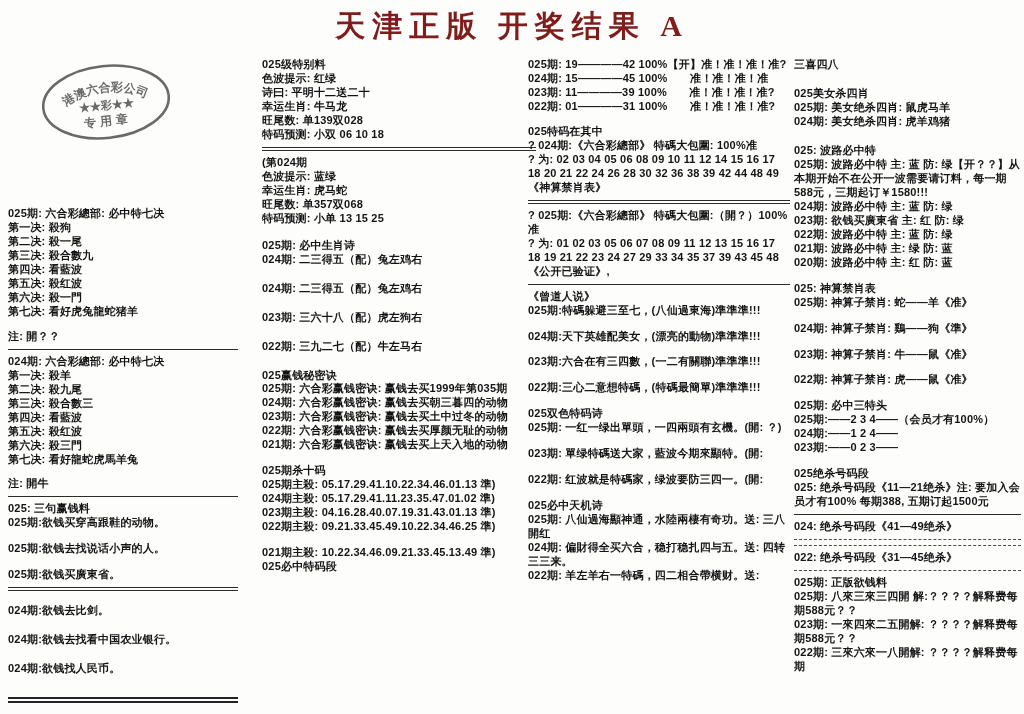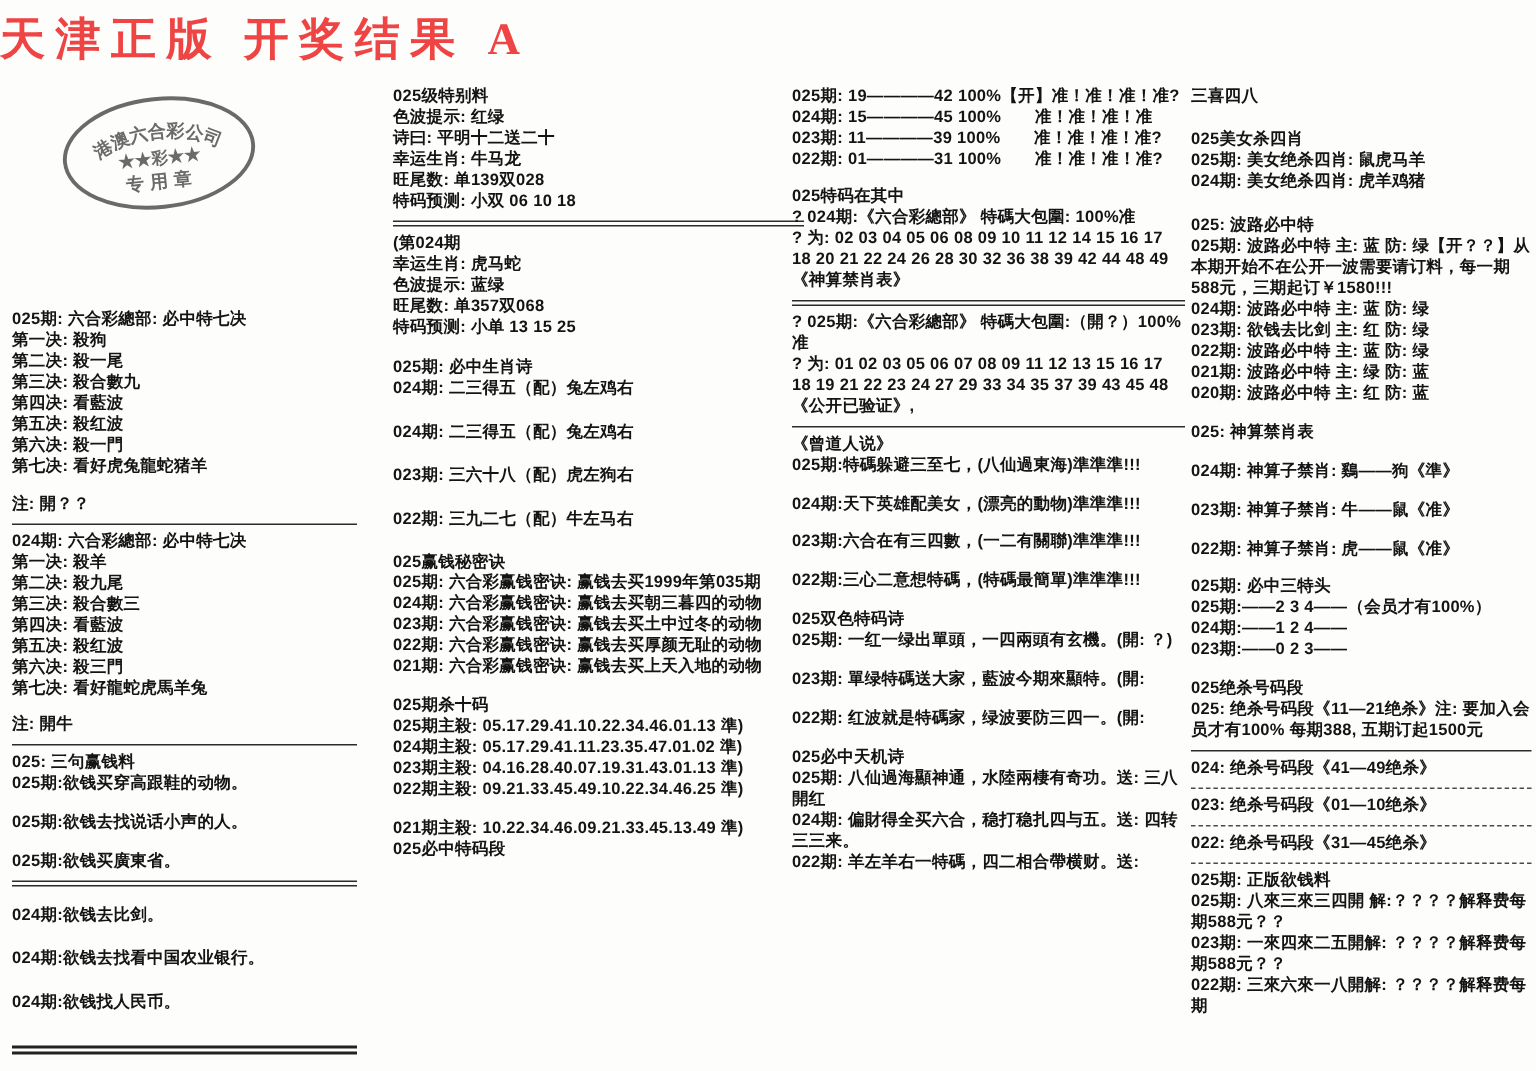--- a/index.html
+++ b/index.html
@@ -1,21 +1,21 @@
 <!DOCTYPE html>
 <html><head>
 <meta charset="utf-8">
 <style>
   *{margin:0;padding:0;box-sizing:border-box}
   html,body{width:1024px;height:714px;overflow:hidden;background:#e9e9e7}
   .page{position:relative;width:1024px;height:714px;background:#fdfdfc;
         font-family:"Liberation Sans",sans-serif;color:#161616;font-weight:bold;overflow:hidden}
-  .title{position:absolute;top:6px;left:0;right:0;
+  .title{position:absolute;top:6px;left:0;right:0;text-align:center;
          font-family:"Liberation Serif",serif;font-size:30px;font-weight:900;
-         letter-spacing:7px;color:#ef4444}
+         letter-spacing:7px;color:#7f1d1d}
   .col{position:absolute;top:58px}
   #col1{left:8px;width:230px;top:55px}
   #col2{left:262px;width:274px}
   #col3{left:528px;width:262px}
   #col4{left:794px;width:227px}
   .block{margin:0 0 2px 0}
   .line{font-size:11px;line-height:1.27;letter-spacing:.2px;color:#141414}
   .hr{margin:5px 0;border:0}
   .hr.single{border-top:1.5px solid #2b2b2b}
   .hr.double{height:4px;border-top:1px solid #2b2b2b;border-bottom:1px solid #2b2b2b}
@@ -110,22 +110,22 @@
         <div class="line">025级特别料</div>
         <div class="line">色波提示: 红绿</div>
         <div class="line">诗曰: 平明十二送二十</div>
         <div class="line">幸运生肖: 牛马龙</div>
         <div class="line">旺尾数: 单139双028</div>
         <div class="line">特码预测: 小双 06 10 18</div>
       </div>
       <div class="hr double"></div>
       <div class="block">
         <div class="line">(第024期</div>
+        <div class="line">色波提示: 蓝绿</div>
         <div class="line">幸运生肖: 虎马蛇</div>
-        <div class="line">色波提示: 蓝绿</div>
         <div class="line">旺尾数: 单357双068</div>
         <div class="line">特码预测: 小单 13 15 25</div>
       </div>
       <div style="height: 11px;"></div>
       <div class="block">
         <div class="line">025期: 必中生肖诗</div>
         <div class="line">024期: 二三得五（配）兔左鸡右</div>
       </div>
       <div style="height: 13px;"></div>
       <div class="block">
@@ -228,28 +228,29 @@
       <div class="block">
         <div class="line">025美女杀四肖</div>
         <div class="line">025期: 美女绝杀四肖: 鼠虎马羊</div>
         <div class="line">024期: 美女绝杀四肖: 虎羊鸡猪</div>
       </div>
       <div style="height: 13px;"></div>
       <div class="block">
         <div class="line">025: 波路必中特</div>
         <div class="line">025期: 波路必中特 主: 蓝 防: 绿【开？？】从本期开始不在公开一波需要请订料，每一期588元，三期起订￥1580!!!</div>
         <div class="line">024期: 波路必中特 主: 蓝 防: 绿</div>
-        <div class="line">023期: 欲钱去比剑 主: 红 防: 绿</div>
+        <div class="line">023期: 欲钱买廣東省 主: 红 防: 绿</div>
         <div class="line">022期: 波路必中特 主: 蓝 防: 绿</div>
         <div class="line">021期: 波路必中特 主: 绿 防: 蓝</div>
         <div class="line">020期: 波路必中特 主: 红 防: 蓝</div>
       </div>
       <div style="height: 10px;"></div>
       <div class="block">
         <div class="line">025: 神算禁肖表</div>
+        <div class="line">025期: 神算子禁肖: 蛇——羊《准》</div>
       </div>
       <div style="height: 10px;"></div>
       <div class="block">
         <div class="line">024期: 神算子禁肖: 鷄——狗《準》</div>
       </div>
       <div style="height: 10px;"></div>
       <div class="block">
         <div class="line">023期: 神算子禁肖: 牛——鼠《准》</div>
       </div>
       <div style="height: 10px;"></div>
@@ -266,23 +267,20 @@
       <div style="height: 10px;"></div>
       <div class="block">
         <div class="line">025绝杀号码段</div>
         <div class="line">025: 绝杀号码段《11—21绝杀》注: 要加入会员才有100% 每期388, 五期订起1500元</div>
       </div>
       <div class="hr single"></div>
       <div class="block">
         <div class="line">024: 绝杀号码段《41—49绝杀》</div>
       </div>
       <div class="hr dashed"></div>
-      <div class="block">
-        <div class="line">023: 绝杀号码段《01—10绝杀》</div>
-      </div>
       <div class="hr dashed"></div>
       <div class="block">
         <div class="line">022: 绝杀号码段《31—45绝杀》</div>
       </div>
       <div class="hr dashed"></div>
       <div class="block">
         <div class="line">025期: 正版欲钱料</div>
         <div class="line">025期: 八來三來三四開 解:？？？？解释费每期588元？？</div>
         <div class="line">023期: 一來四來二五開解: ？？？？解释费每期588元？？</div>
         <div class="line">022期: 三來六來一八開解: ？？？？解释费每期</div>

